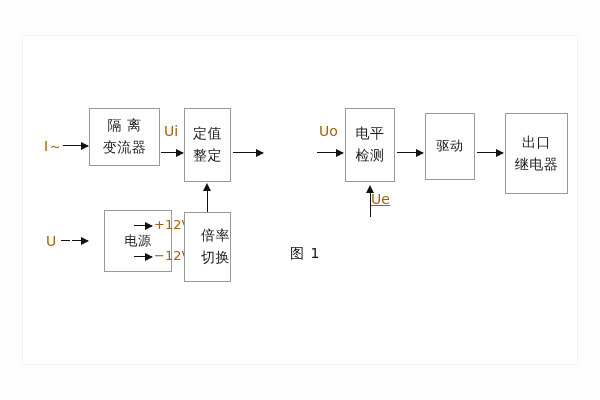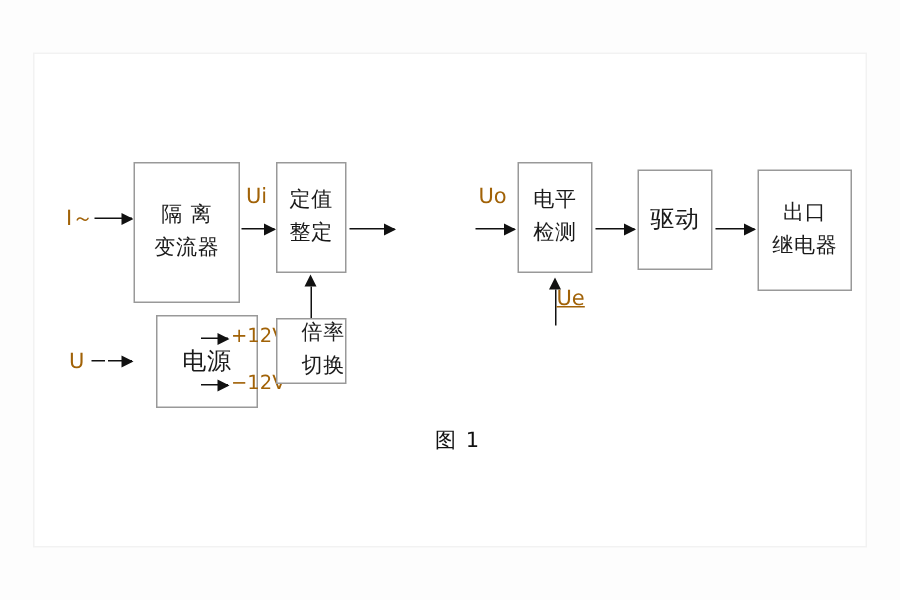--- a/index.html
+++ b/index.html
@@ -41,21 +41,22 @@
     color: #1a1a1a;
     font-size: 14px;
     line-height: 1.55;
     letter-spacing: 0.5px;
   }
   .box .ln {
     display: block;
     white-space: nowrap;
   }
   .box.one-line {
-    font-size: 16px;
+    font-size: 13px;
+    font-family: Liberation Serif, serif;
   }
   .lbl {
     position: absolute;
     color: #a16207;
     font-size: 14px;
     white-space: nowrap;
     line-height: 1;
   }
   .lbl.small {
     font-size: 13px;
@@ -110,21 +111,21 @@
 </style>
 </head>
 <body>
 
 <div id="canvas">
   <div id="frame"></div>
 
   <div class="lbl" style="left:44px; top:139px;">I～</div>
   <div class="harrow" style="left:63px; top:145px; width:25px;"></div>
 
-  <div class="box" style="left:89px; top:108px; width:71px; height:94px;">
+  <div class="box" style="left:89px; top:108px; width:71px; height:58px;">
     <span class="ln">隔 离</span>
     <span class="ln">变流器</span>
   </div>
 
   <div class="lbl" style="left:164px; top:124px;">Ui</div>
   <div class="harrow" style="left:161px; top:152px; width:22px;"></div>
 
   <div class="box" style="left:184px; top:108px; width:47px; height:74px;">
     <span class="ln">定值</span>
     <span class="ln">整定</span>
@@ -161,25 +162,25 @@
   <div class="box one-line" style="left:104px; top:210px; width:68px; height:62px;">
     <span class="ln">电源</span>
   </div>
 
   <div class="harrow" style="left:134px; top:225px; width:18px;"></div>
   <div class="lbl small" style="left:154px; top:218px;">+12V</div>
 
   <div class="harrow" style="left:134px; top:256px; width:18px;"></div>
   <div class="lbl small" style="left:154px; top:249px;">−12V</div>
 
-  <div class="box" style="left:184px; top:212px; width:47px; height:44px;padding-left:16px;">
+  <div class="box" style="left:184px; top:212px; width:47px; height:70px;padding-left:16px;">
     <span class="ln">倍率</span>
     <span class="ln">切换</span>
   </div>
 
   <div class="varrow" style="left:207px; top:191px; height:21px;"></div>
 
 
   <div class="varrow" style="left:370px; top:193px; height:24px;"></div>
   <div class="lbl" style="left:371px; top:192px;text-decoration:underline;">Ue</div>
 
-  <div class="caption" style="left:290px; top:245px;margin-top:40px;">图 1</div>
+  <div class="caption" style="left:290px; top:245px;">图 1</div>
 </div>
 
 </body></html>

